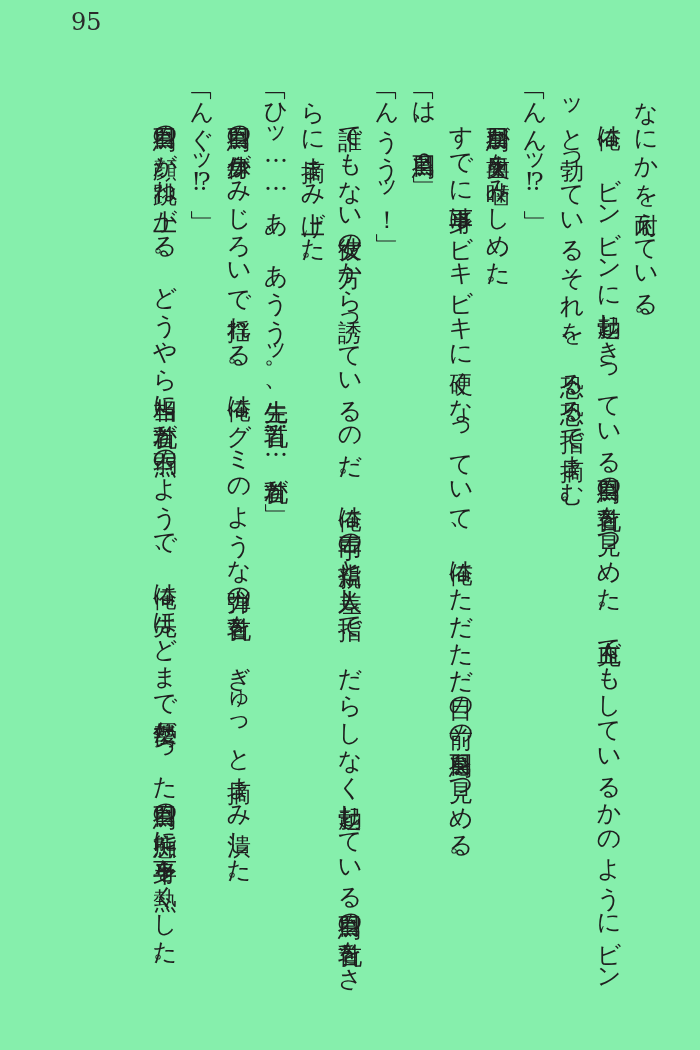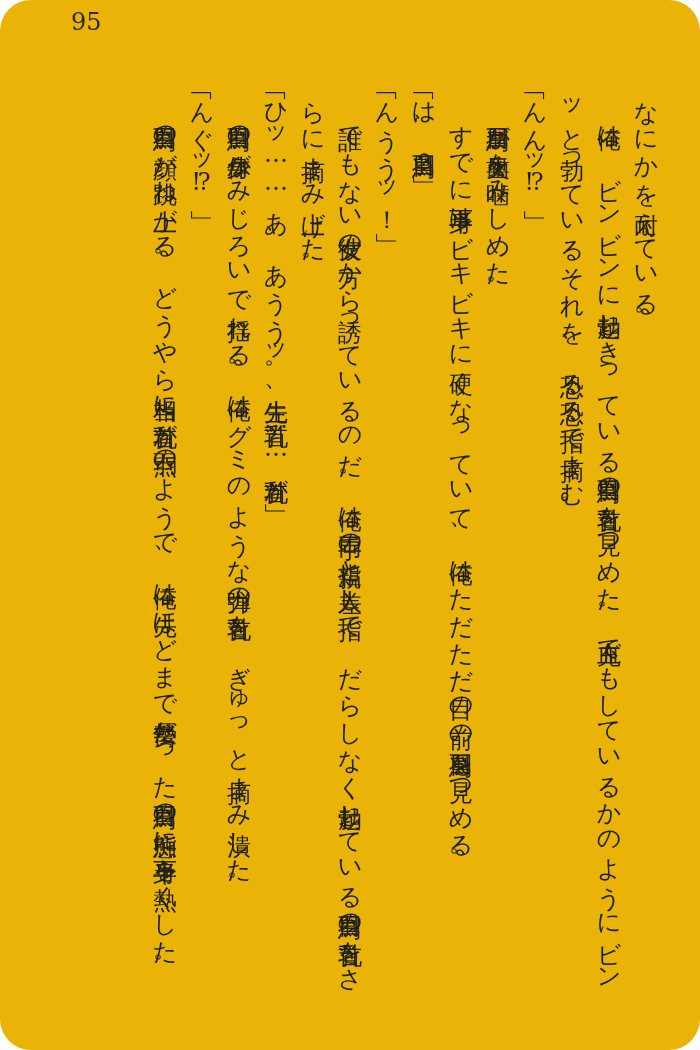--- a/index.html
+++ b/index.html
@@ -8,23 +8,22 @@
     width: 700px;
     height: 1050px;
     background: #fdfdfd;
     position: relative;
     overflow: hidden;
     font-family: "DejaVu Serif", "Liberation Serif", serif;
   }
   .page {
     position: absolute;
     inset: 0;
-    background: #eab308;
+    background: #86efac;
     color: #1f1f1f;
-    border-radius: 31px;
   }
   .page-number {
     position: absolute;
     top: 7px;
     left: 71px;
     font-size: 24px;
     line-height: 1.3;
     color: #2b2b2b;
   }
   .text-block {

